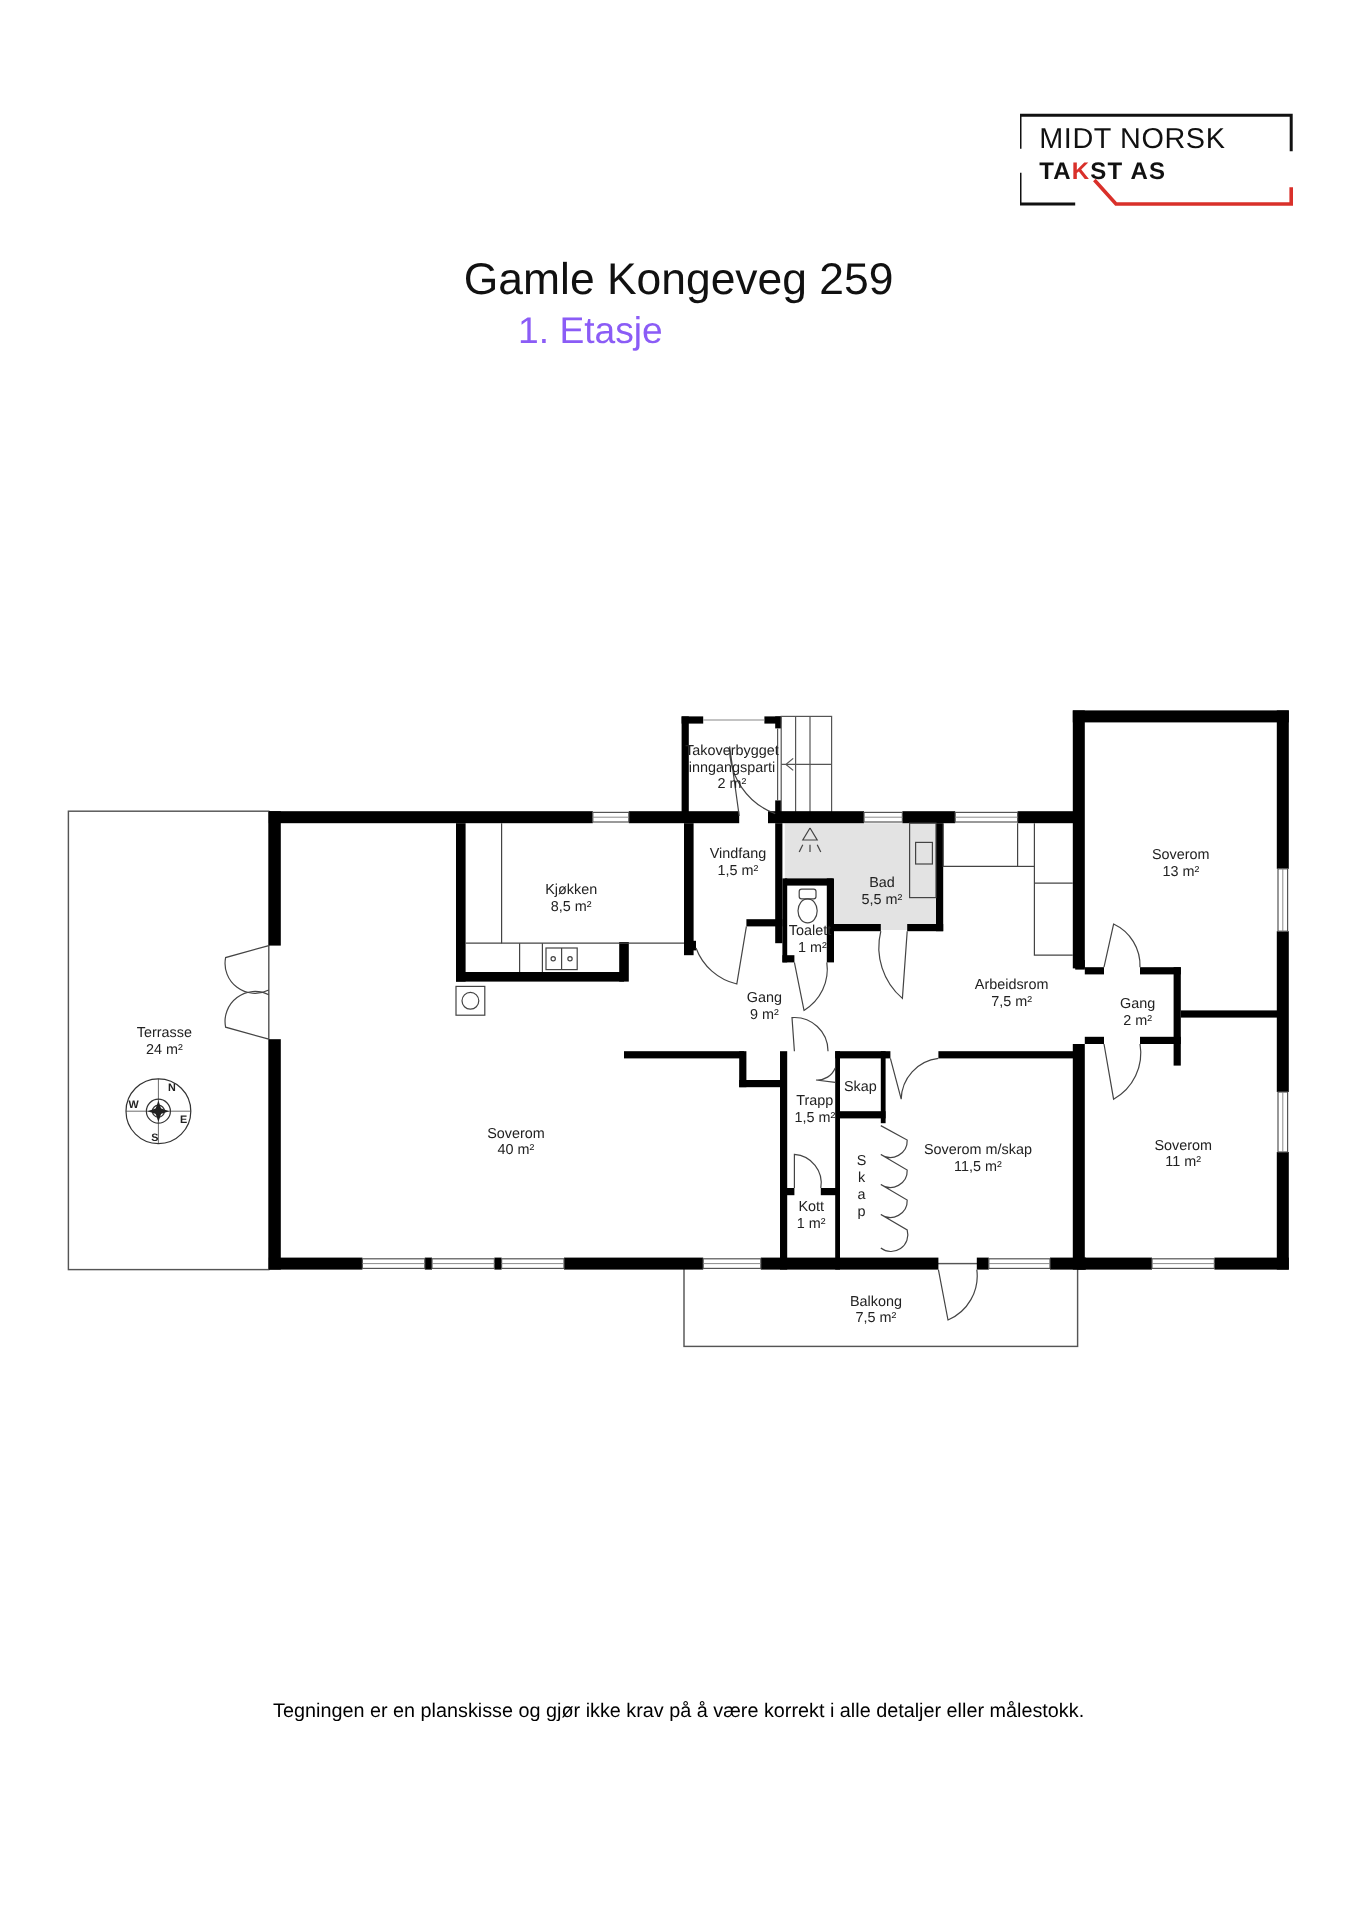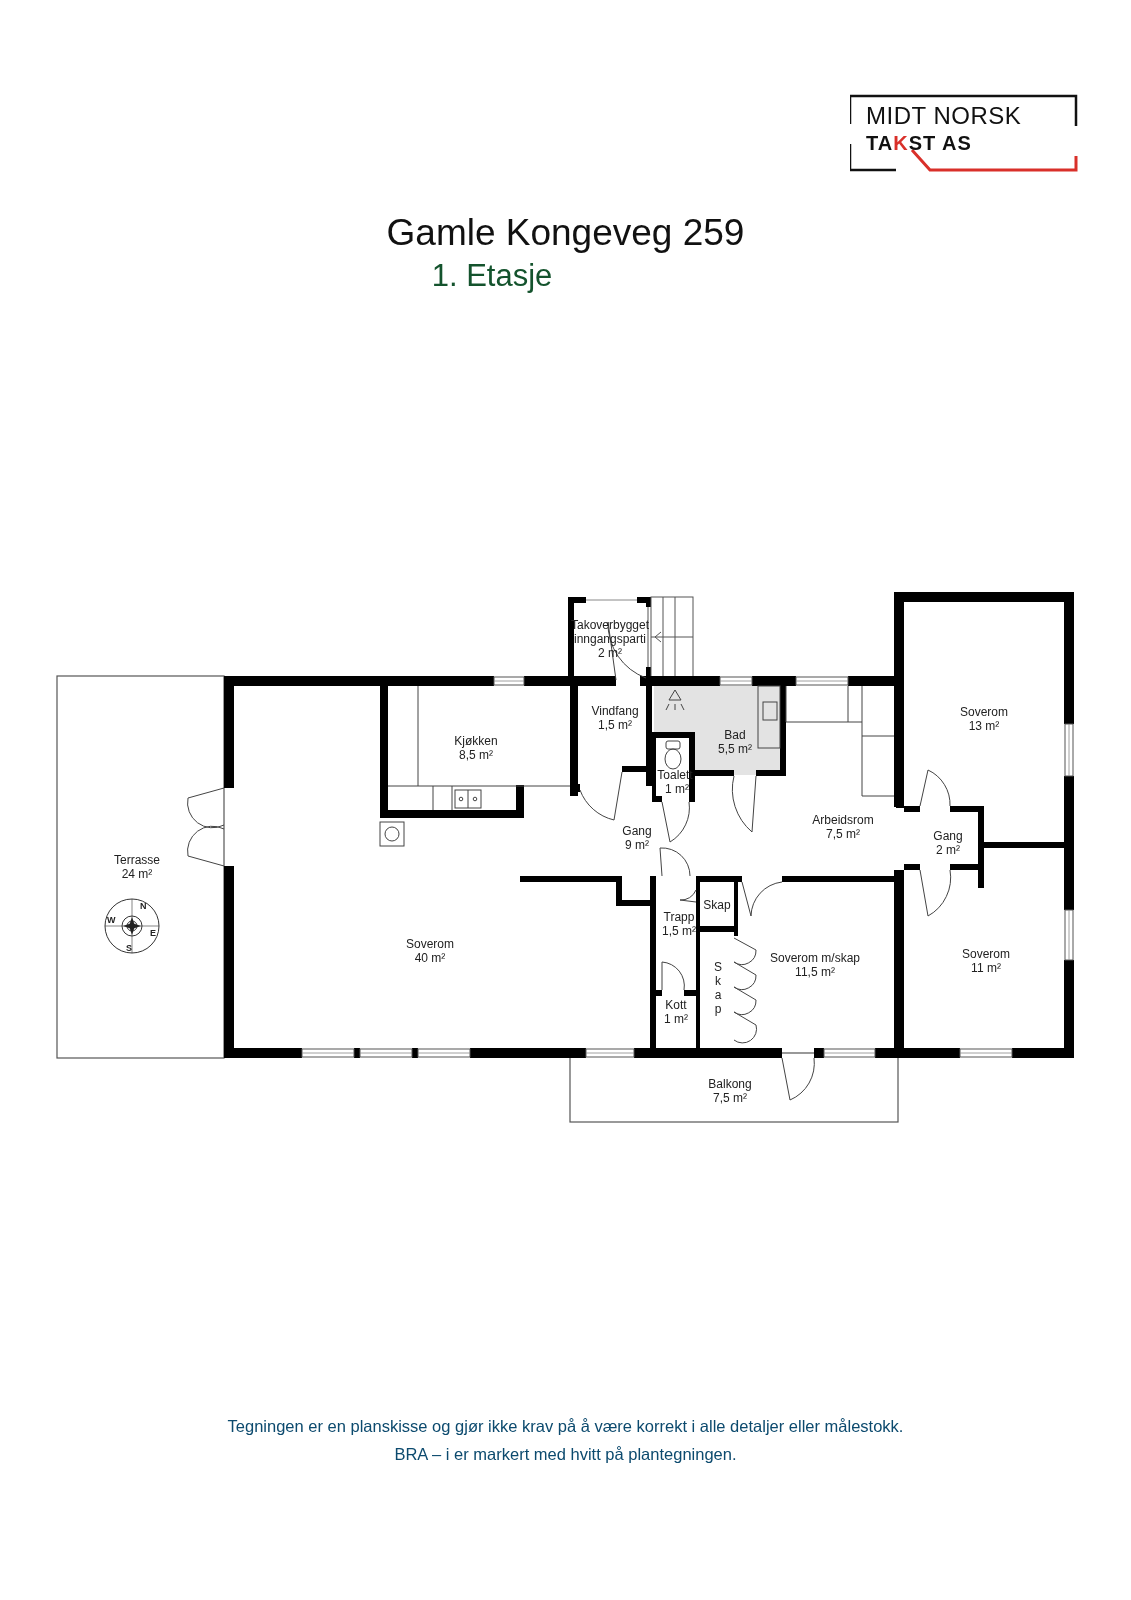--- a/index.html
+++ b/index.html
@@ -2,23 +2,23 @@
 <html><head>
 <meta charset="utf-8">
 <style>
   html, body { margin: 0; padding: 0; background: #ffffff; }
   body { width: 1131px; height: 1600px; position: relative; overflow: hidden; font-family: "Liberation Sans", sans-serif; color: #111; }
   .logo { position: absolute; left: 850px; top: 94px; width: 228px; height: 80px; }
   .logo-line1 { position: absolute; left: 16px; top: 8px; font-size: 24px; color: #111; letter-spacing: 0.5px; white-space: nowrap; }
   .logo-line2 { position: absolute; left: 16px; top: 38px; font-size: 20px; font-weight: bold; color: #111; white-space: nowrap; letter-spacing: 1px; }
   .logo-line2 .red { color: #d9302a; }
   .title { position: absolute; left: 0; width: 1131px; top: 212px; text-align: center; font-size: 37px; color: #111; }
-  .subtitle { position: absolute; left: 0; width: 984px; top: 258px; text-align: center; font-size: 31px; color: #14532d; }
+  .subtitle { position: absolute; left: 0; width: 984px; top: 258px; text-align: center; font-size: 31px; color: #8b5cf6; }
   .plan { position: absolute; left: 0; top: 0; }
-  .notes { position: absolute; left: 0; width: 1131px; top: 1412px; text-align: center; font-size: 16.5px; color: #0c4a6e; }
+  .notes { position: absolute; left: 0; width: 1131px; top: 1412px; text-align: center; font-size: 16.5px; color: #000000; }
   .notes div { height: 28px; line-height: 28px; }
   .room-label { font-family: "Liberation Sans", sans-serif; font-size: 12px; fill: #222; text-anchor: middle; }
 </style>
 </head>
 <body>
 
 <div class="logo">
   <svg width="228" height="80" style="position:absolute;left:0;top:0">
     <polyline points="0,30 0,2 226,2 226,32" fill="none" stroke="#111" stroke-width="2.5"></polyline>
     <polyline points="0,50 0,76 46,76" fill="none" stroke="#111" stroke-width="2.5"></polyline>
@@ -281,14 +281,13 @@
     <text class="room-label" x="986" y="958">Soverom</text>
     <text class="room-label" x="986" y="972">11 m²</text>
 
     <text class="room-label" x="730" y="1088">Balkong</text>
     <text class="room-label" x="730" y="1102">7,5 m²</text>
   </g>
 </svg>
 
 <div class="notes">
   <div>Tegningen er en planskisse og gjør ikke krav på å være korrekt i alle detaljer eller målestokk.</div>
-  <div>BRA – i er markert med hvitt på plantegningen.</div>
 </div>
 
 </body></html>

